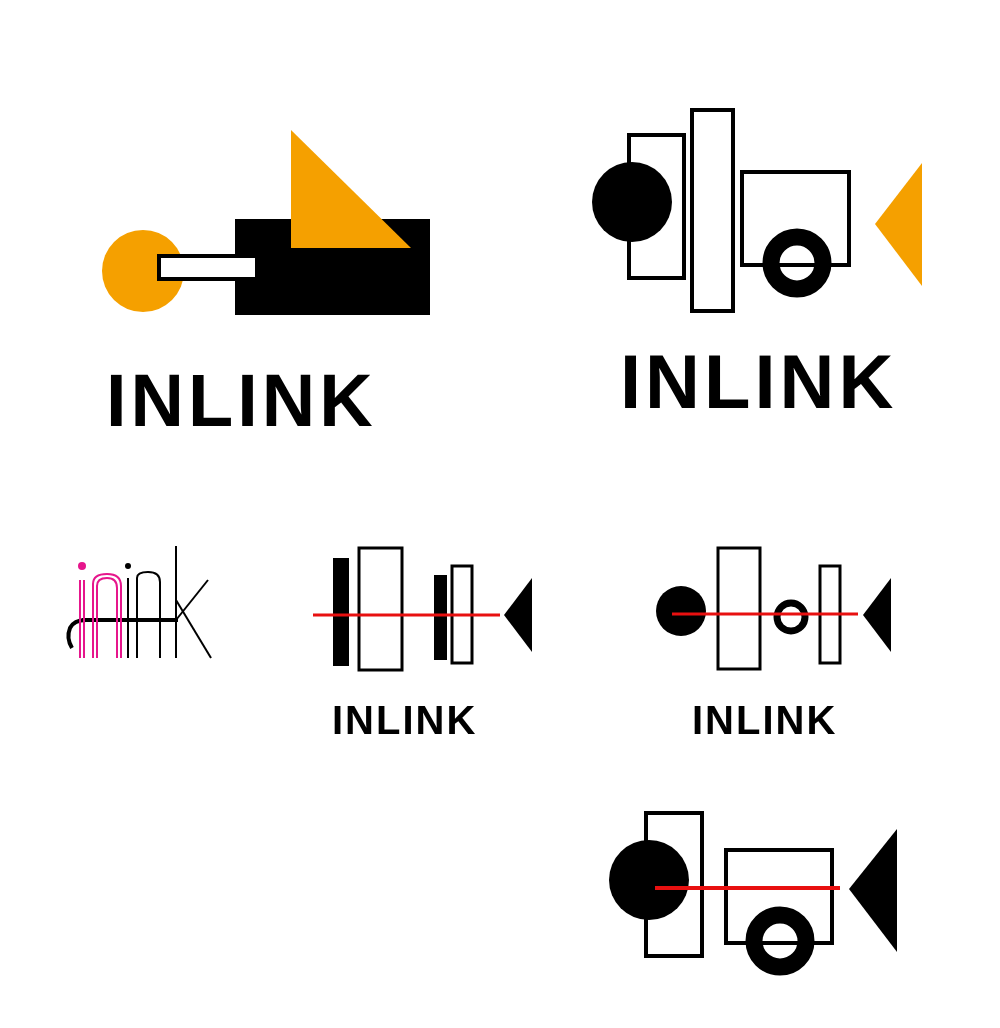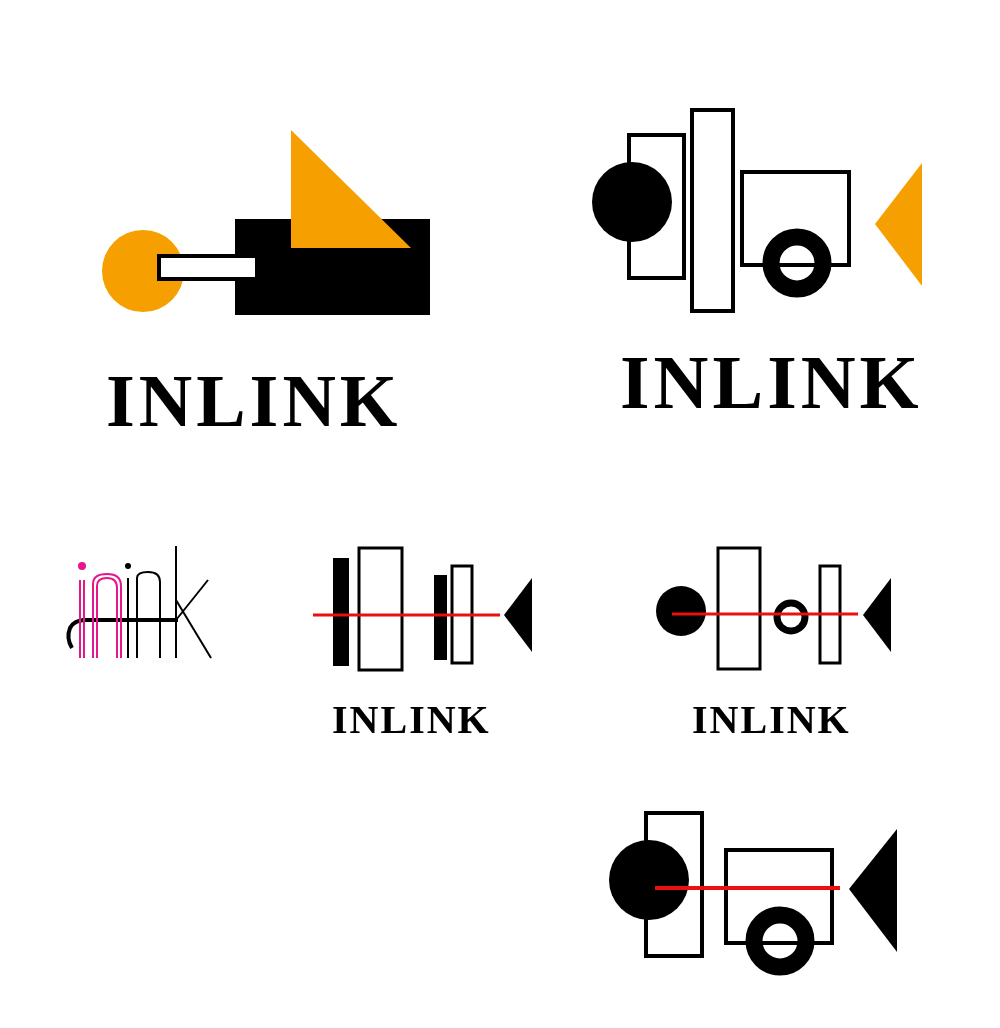--- a/index.html
+++ b/index.html
@@ -1,18 +1,18 @@
 <!DOCTYPE html>
 <html><head>
 <meta charset="utf-8">
 <style>
   html, body { margin: 0; padding: 0; background: #ffffff; }
   body { width: 1000px; height: 1028px; position: relative; overflow: hidden; font-family: "DejaVu Sans", sans-serif; }
   .logo { position: absolute; }
-  .wordmark { position: absolute; font-family: Liberation Serif, serif; font-weight: bold; color: #000; letter-spacing: 4px; white-space: nowrap; line-height: 1; }
+  .wordmark { position: absolute; font-family: Liberation Sans, sans-serif; font-weight: bold; color: #000; letter-spacing: 4px; white-space: nowrap; line-height: 1; }
   svg { position: absolute; left: 0; top: 0; overflow: visible; }
 </style>
 </head>
 <body>
 
 <div class="logo" style="left:0;top:0;width:500px;height:460px;">
   <svg width="500" height="460">
     <circle cx="143" cy="271" r="41" fill="#F5A000"></circle>
     <rect x="235" y="219" width="195" height="96" fill="#000"></rect>
     <polygon points="291,130 291,248 411,248" fill="#F5A000"></polygon>

